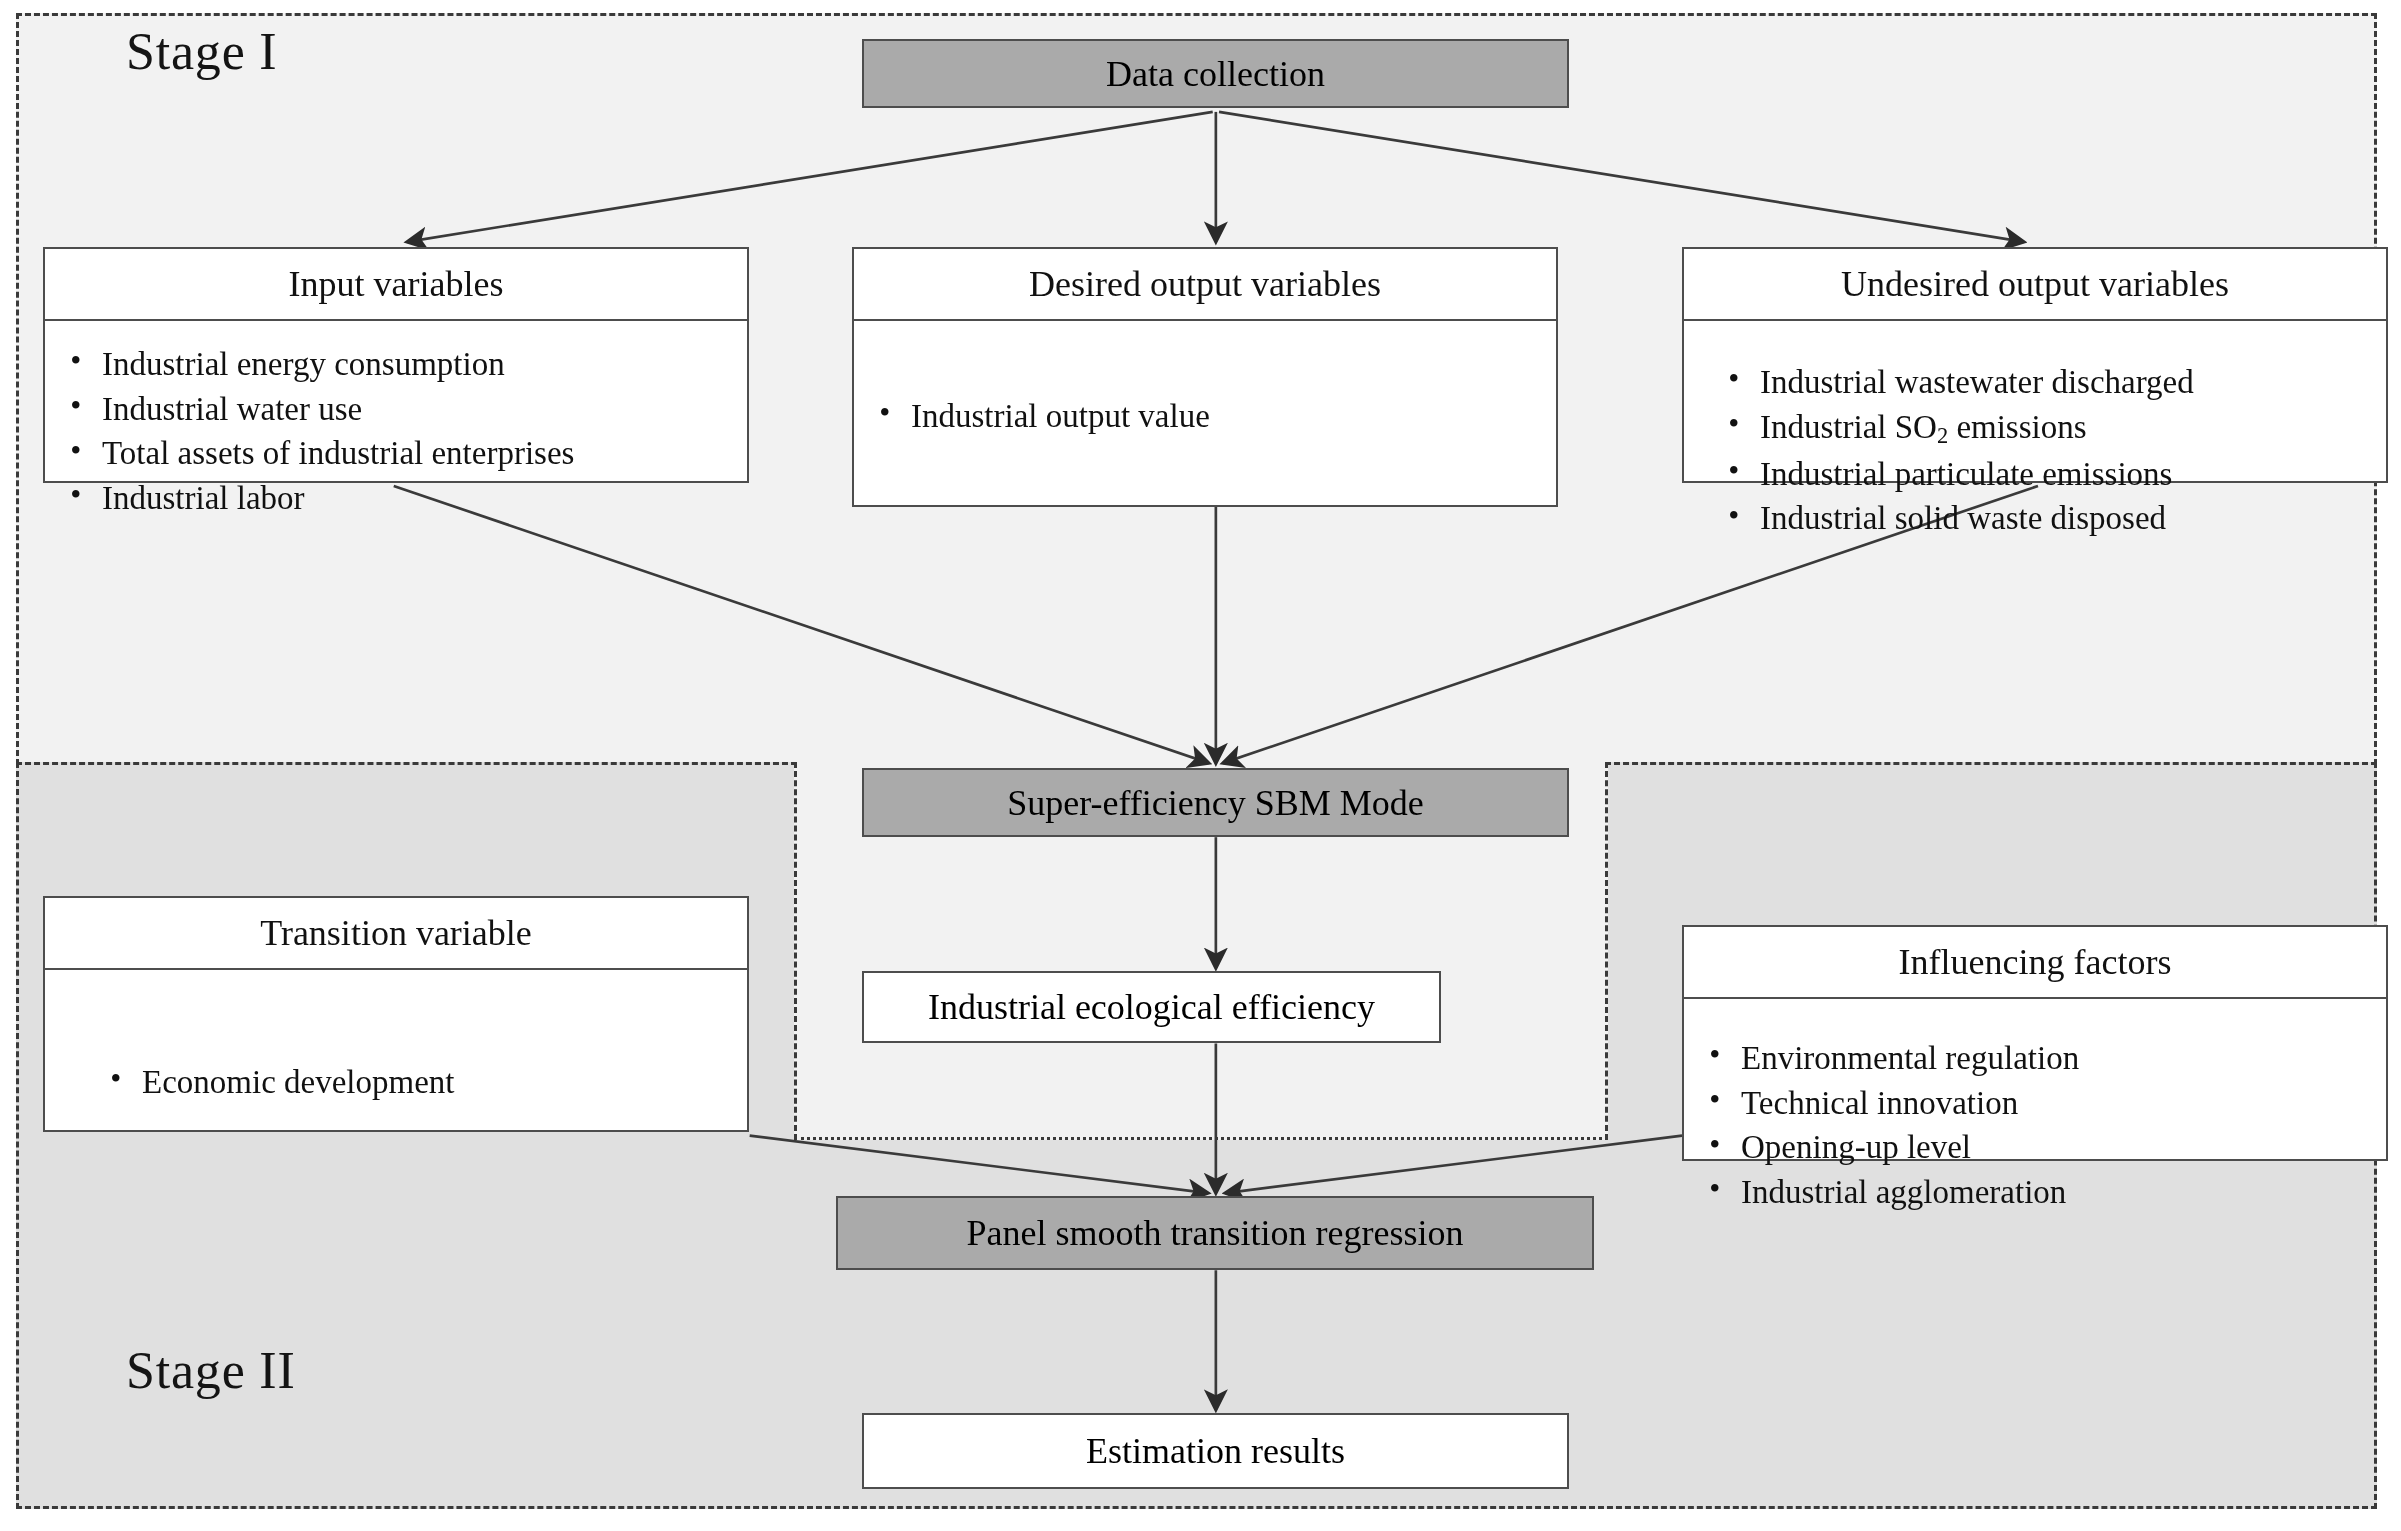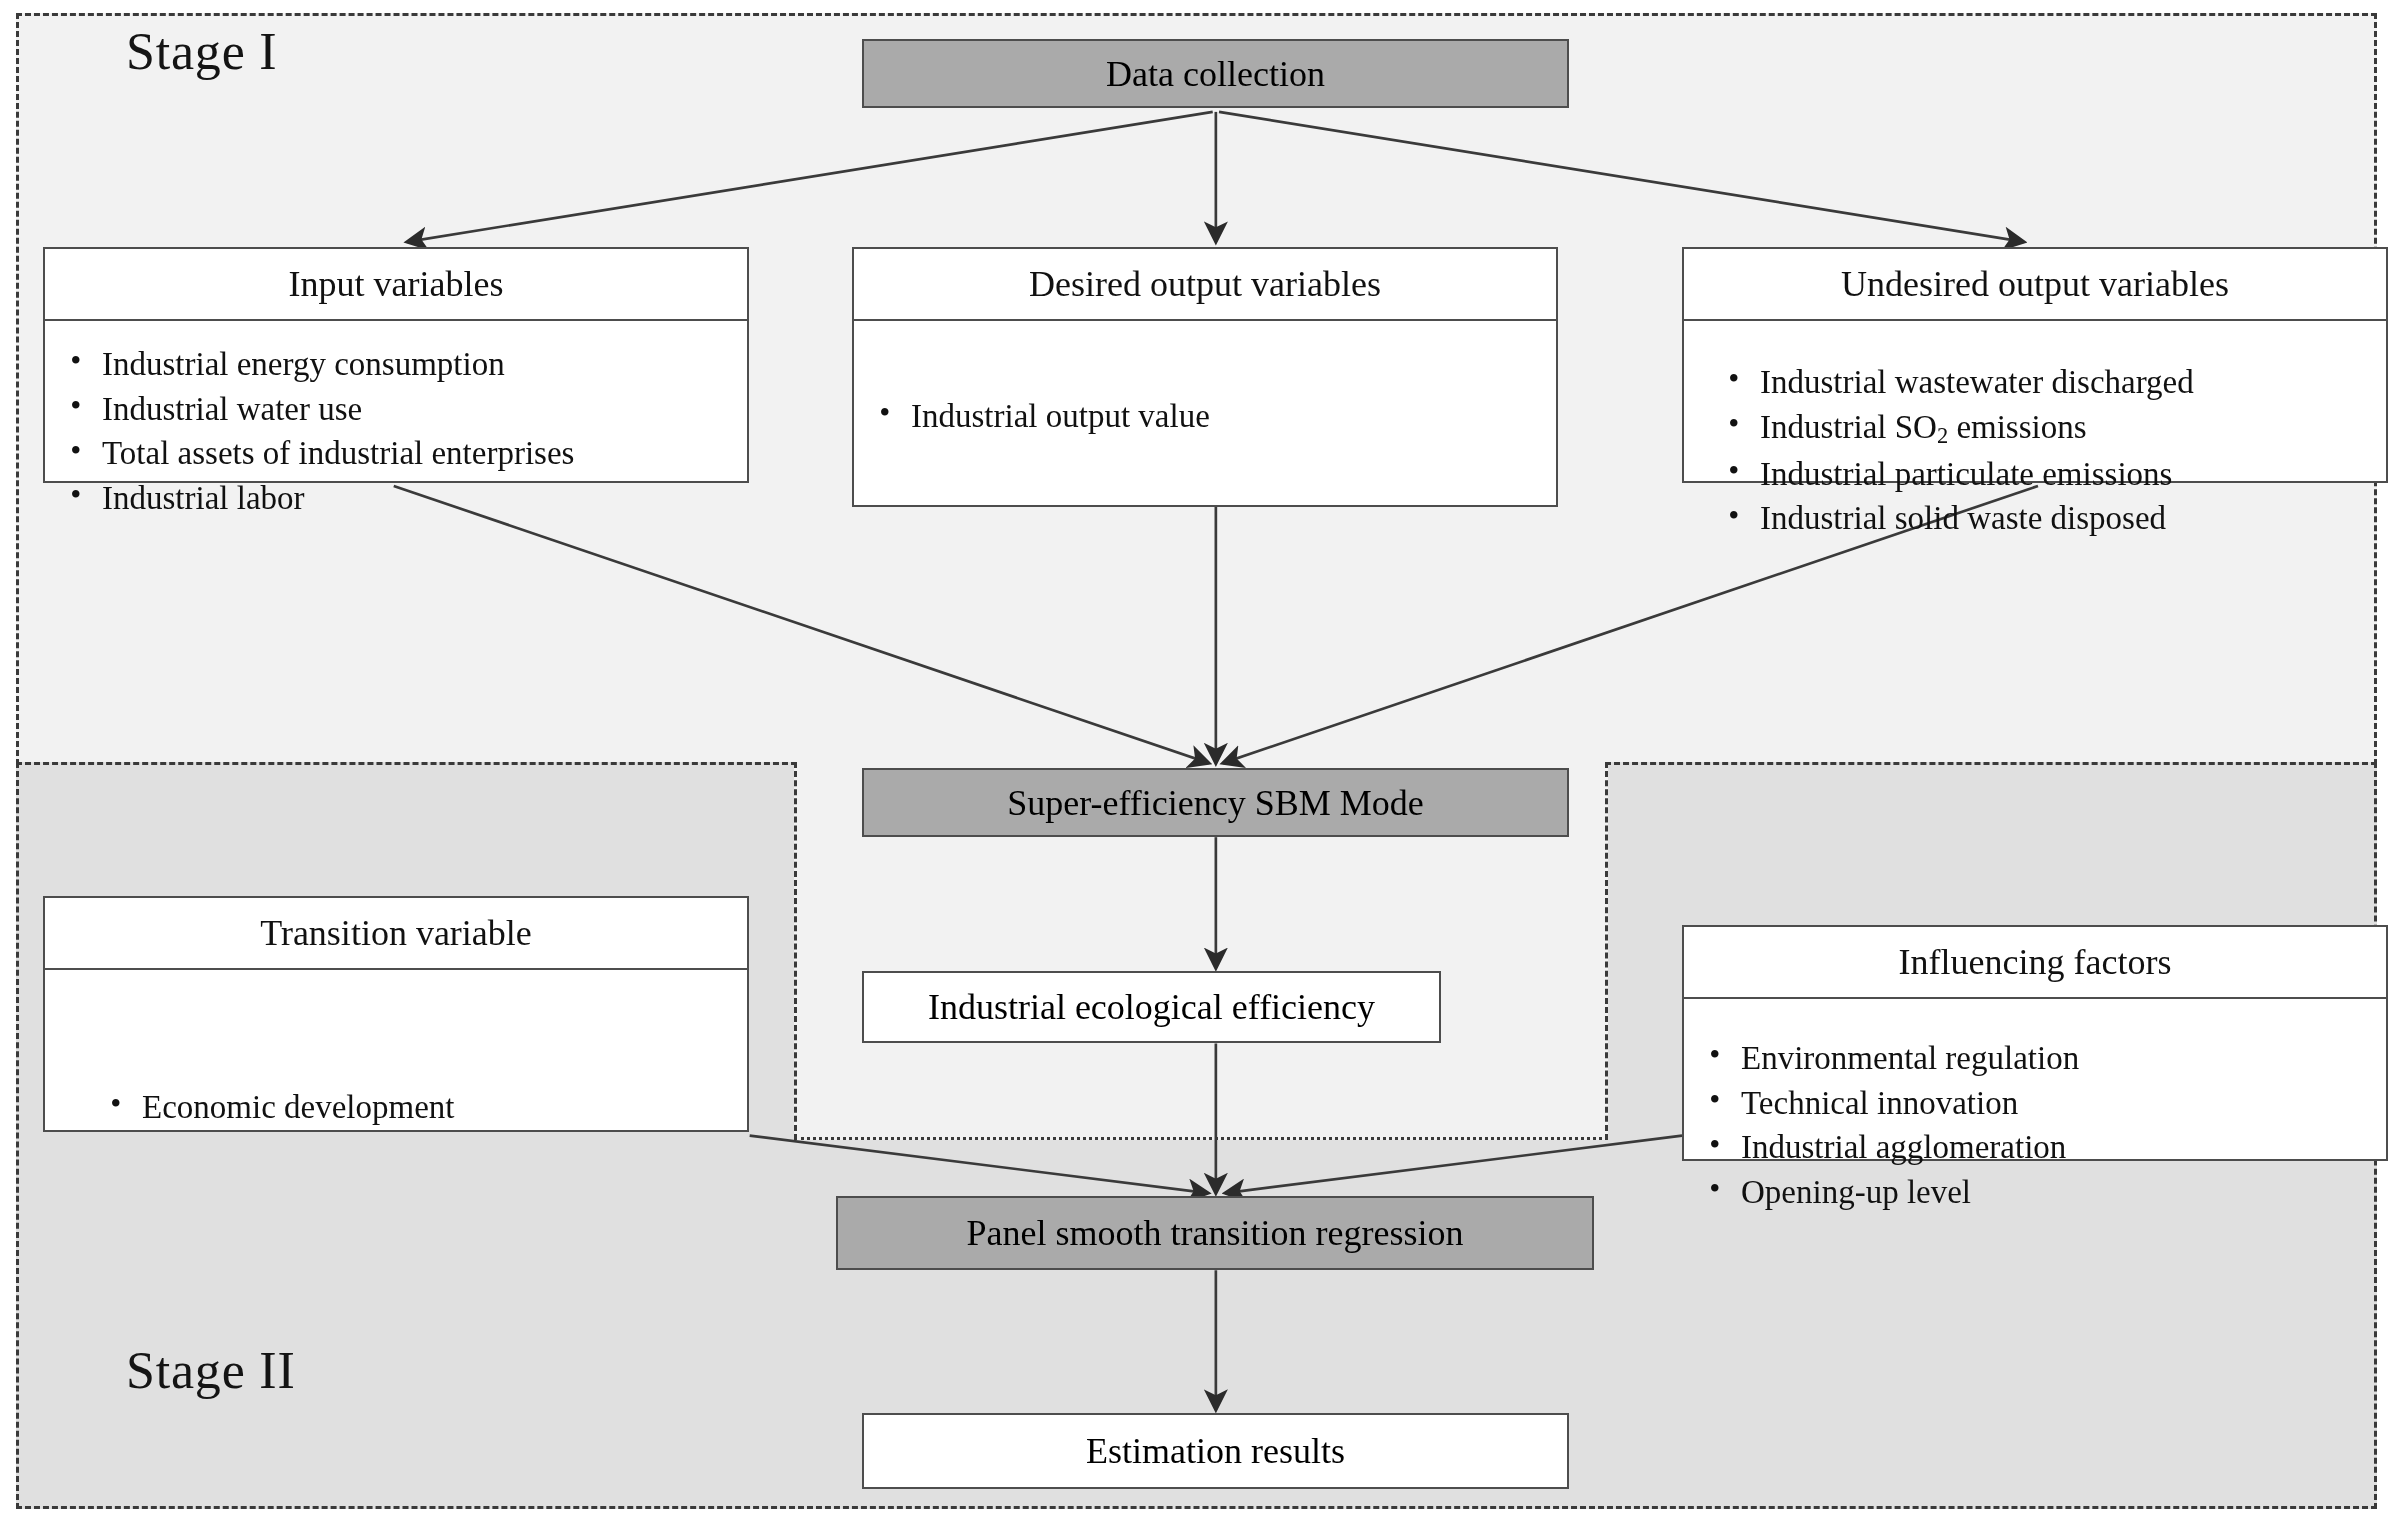--- a/index.html
+++ b/index.html
@@ -48,21 +48,21 @@
   #box-estimation{left:862px;top:1413px;width:707px;height:76px;}
   #box-transition{left:43px;top:896px;width:706px;height:236px;}
   #box-influencing{left:1682px;top:925px;width:706px;height:236px;}
 
   
   #box-input .hdr,#box-desired .hdr,#box-undesired .hdr,
   #box-transition .hdr,#box-influencing .hdr{height:72px;}
   #box-input ul.bul{top:88px;}
   #box-desired ul.bul{top:140px;}
   #box-undesired ul.bul{top:106px;padding-left:19px;}
-  #box-transition ul.bul{top:182px;padding-left:40px;}
+  #box-transition ul.bul{top:157px;padding-left:40px;}
   #box-influencing ul.bul{top:104px;}
 
   
   #arrows{position:absolute;left:0;top:0;width:2401px;height:1531px;pointer-events:none;}
 </style>
 </head>
 <body>
 
 <div id="canvas">
 
@@ -153,19 +153,19 @@
     <ul class="bul">
       <li>Economic development</li>
     </ul>
   </div>
 
   <div class="box" id="box-influencing">
     <div class="hdr">Influencing factors</div>
     <ul class="bul">
       <li>Environmental regulation</li>
       <li>Technical innovation</li>
+      <li>Opening-up level</li>
       <li>Industrial agglomeration</li>
-      <li>Opening-up level</li>
     </ul>
   </div>
 
 </div>
 
 
 </body></html>

